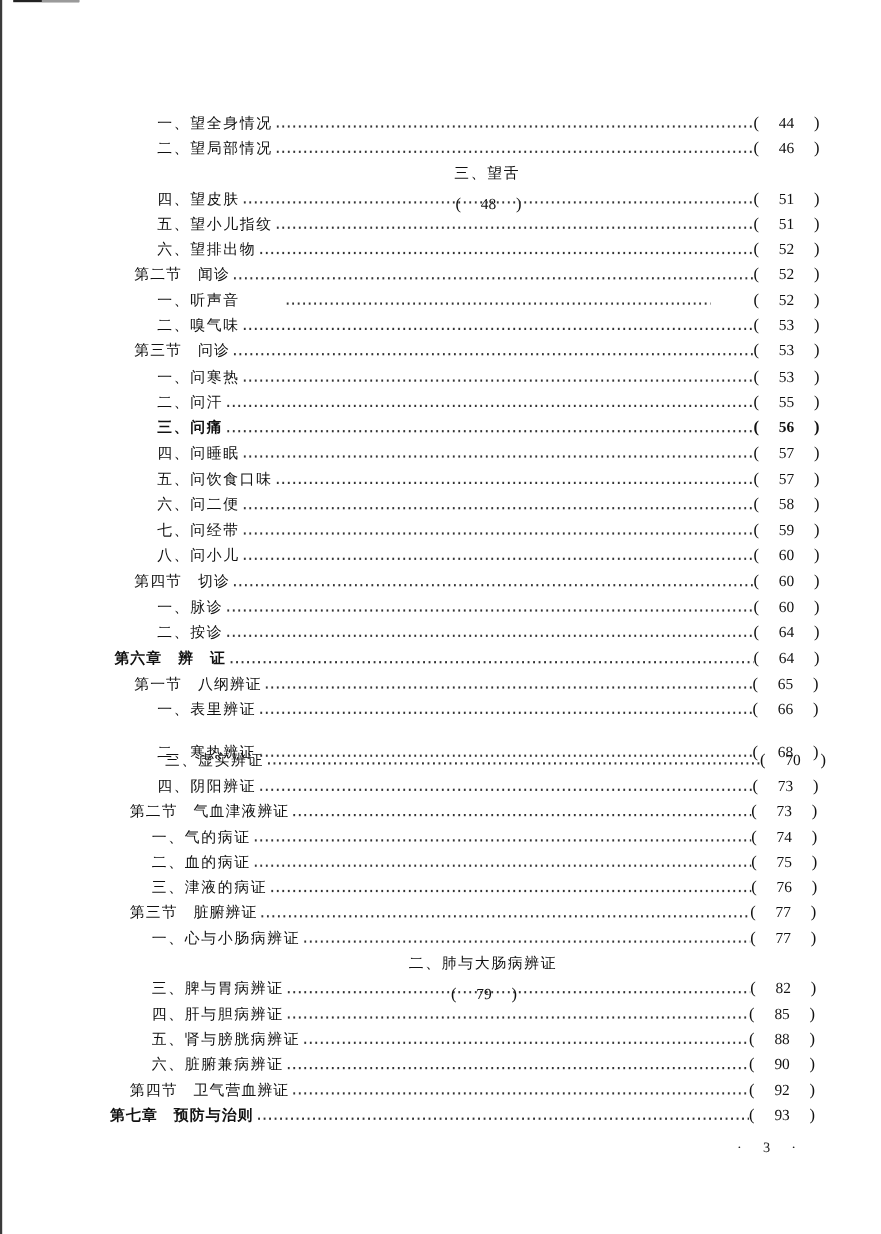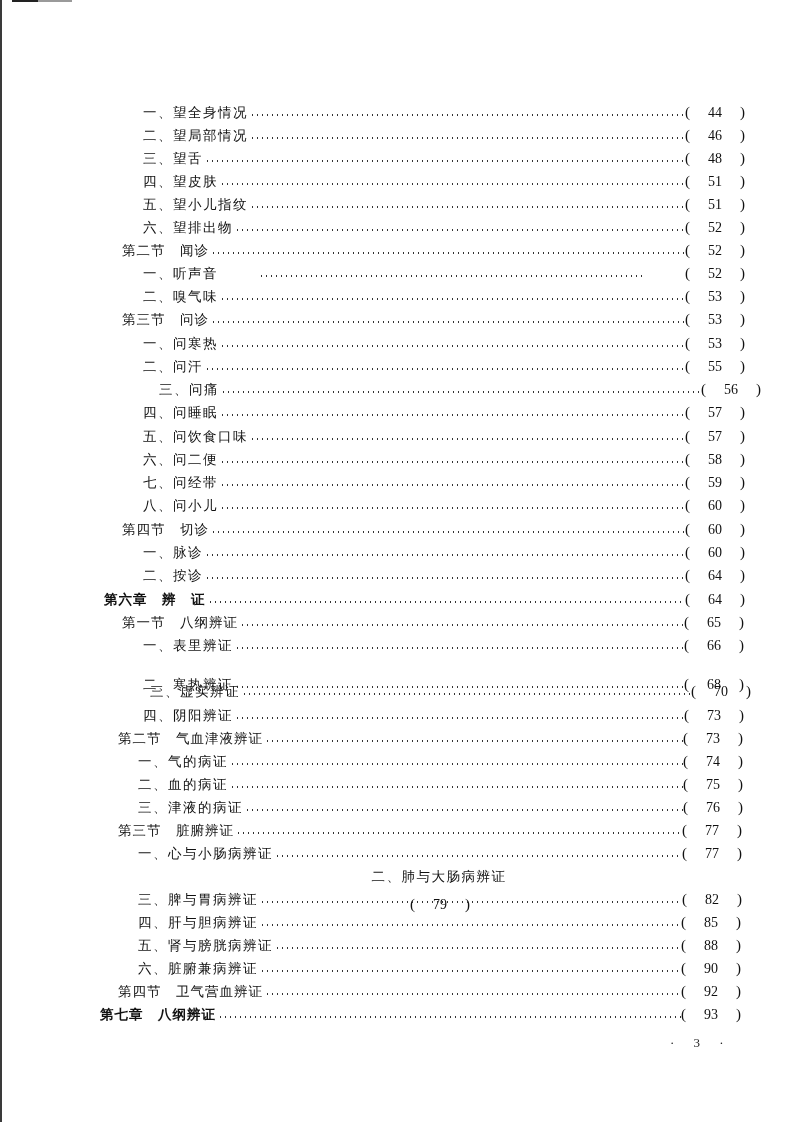--- a/index.html
+++ b/index.html
@@ -44,21 +44,21 @@
     </div>
     <div class="row item" style="top: 23px; left: 143px; width: 602px;">
       <span class="title">二、望局部情况</span>
       <span class="leader"></span>
       <span class="pg">
         <span class="paren">(</span>
         <span class="num">46</span>
         <span class="paren">)</span>
       </span>
     </div>
-    <div class="row item" style="top: 46px; left: 143px; width: 602px;">
+    <div class="row item" style="top: 46px; left: 143px; width: 602px; flex-direction: column;">
       <span class="title">三、望舌</span>
       <span class="leader"></span>
       <span class="pg">
         <span class="paren">(</span>
         <span class="num">48</span>
         <span class="paren">)</span>
       </span>
     </div>
     <div class="row item" style="top: 69px; left: 143px; width: 602px;">
       <span class="title">四、望皮肤</span>
@@ -134,21 +134,21 @@
     </div>
     <div class="row item" style="top: 254px; left: 143px; width: 602px; justify-content: flex-end;">
       <span class="title">二、问汗</span>
       <span class="leader"></span>
       <span class="pg">
         <span class="paren">(</span>
         <span class="num">55</span>
         <span class="paren">)</span>
       </span>
     </div>
-    <div class="row item" style="top: 277px; left: 159px; width: 602px;">
+    <div class="row item" style="top: 277px; left: 143px; width: 602px; font-weight: bold;">
       <span class="title">三、问痛</span>
       <span class="leader"></span>
       <span class="pg">
         <span class="paren">(</span>
         <span class="num">56</span>
         <span class="paren">)</span>
       </span>
     </div>
     <div class="row item" style="top: 300px; left: 143px; width: 602px;">
       <span class="title">四、问睡眠</span>
@@ -378,21 +378,21 @@
     <div class="row section" style="top: 879px; left: 118px; width: 623px;">
       <span class="title">第四节　卫气营血辨证</span>
       <span class="leader"></span>
       <span class="pg">
         <span class="paren">(</span>
         <span class="num">92</span>
         <span class="paren">)</span>
       </span>
     </div>
     <div class="row chapter" style="top: 902px; left: 100px; width: 641px;">
-      <span class="title">第七章　八纲辨证</span>
+      <span class="title">第七章　预防与治则</span>
       <span class="leader"></span>
       <span class="pg">
         <span class="paren">(</span>
         <span class="num">93</span>
         <span class="paren">)</span>
       </span>
     </div>
   </div>
 
 <div class="footer">· 3 ·</div>

